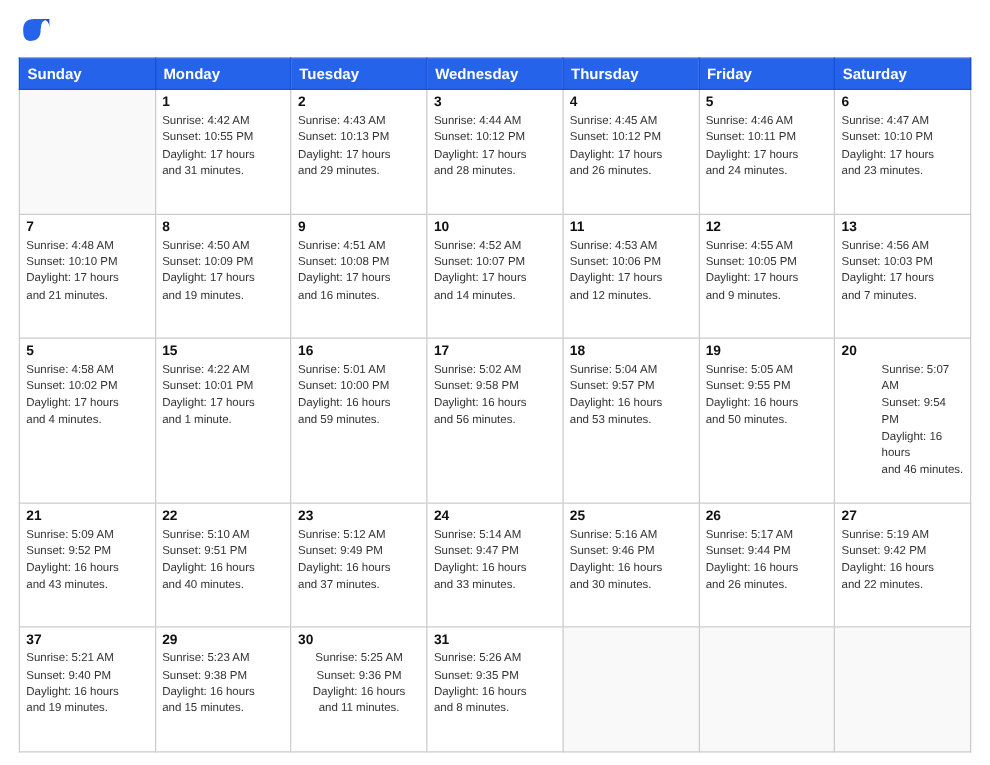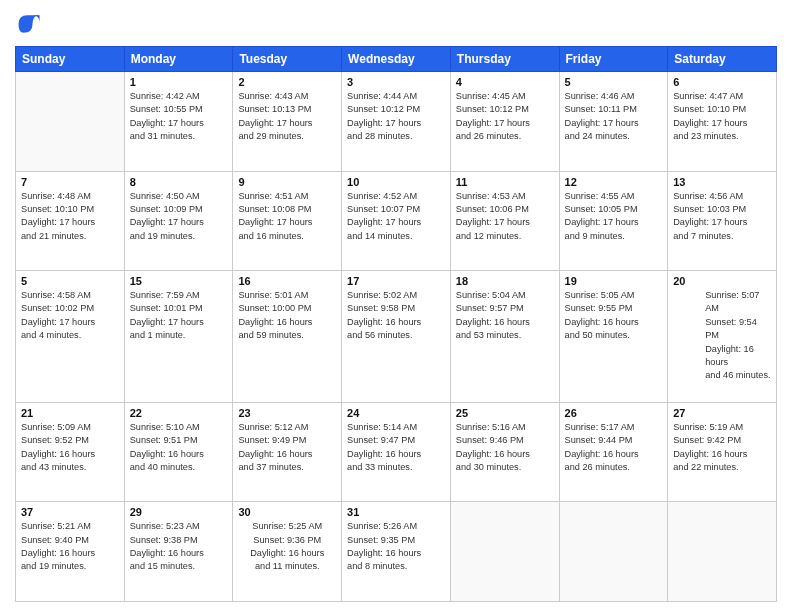--- a/index.html
+++ b/index.html
@@ -228,21 +228,21 @@
         <tr>
           <td>
             <span class="day-num">5</span>
             <div class="day-info" style="white-space: pre-line;">Sunrise: 4:58 AM
 Sunset: 10:02 PM
 Daylight: 17 hours
 and 4 minutes.</div>
           </td>
           <td>
             <span class="day-num">15</span>
-            <div class="day-info" style="white-space: pre-line;">Sunrise: 7:59 AM
+            <div class="day-info" style="white-space: pre-line;">Sunrise: 4:22 AM
 Sunset: 10:01 PM
 Daylight: 17 hours
 and 1 minute.</div>
           </td>
           <td>
             <span class="day-num">16</span>
             <div class="day-info" style="white-space: pre-line;">Sunrise: 5:01 AM
 Sunset: 10:00 PM
 Daylight: 16 hours
 and 59 minutes.</div>

